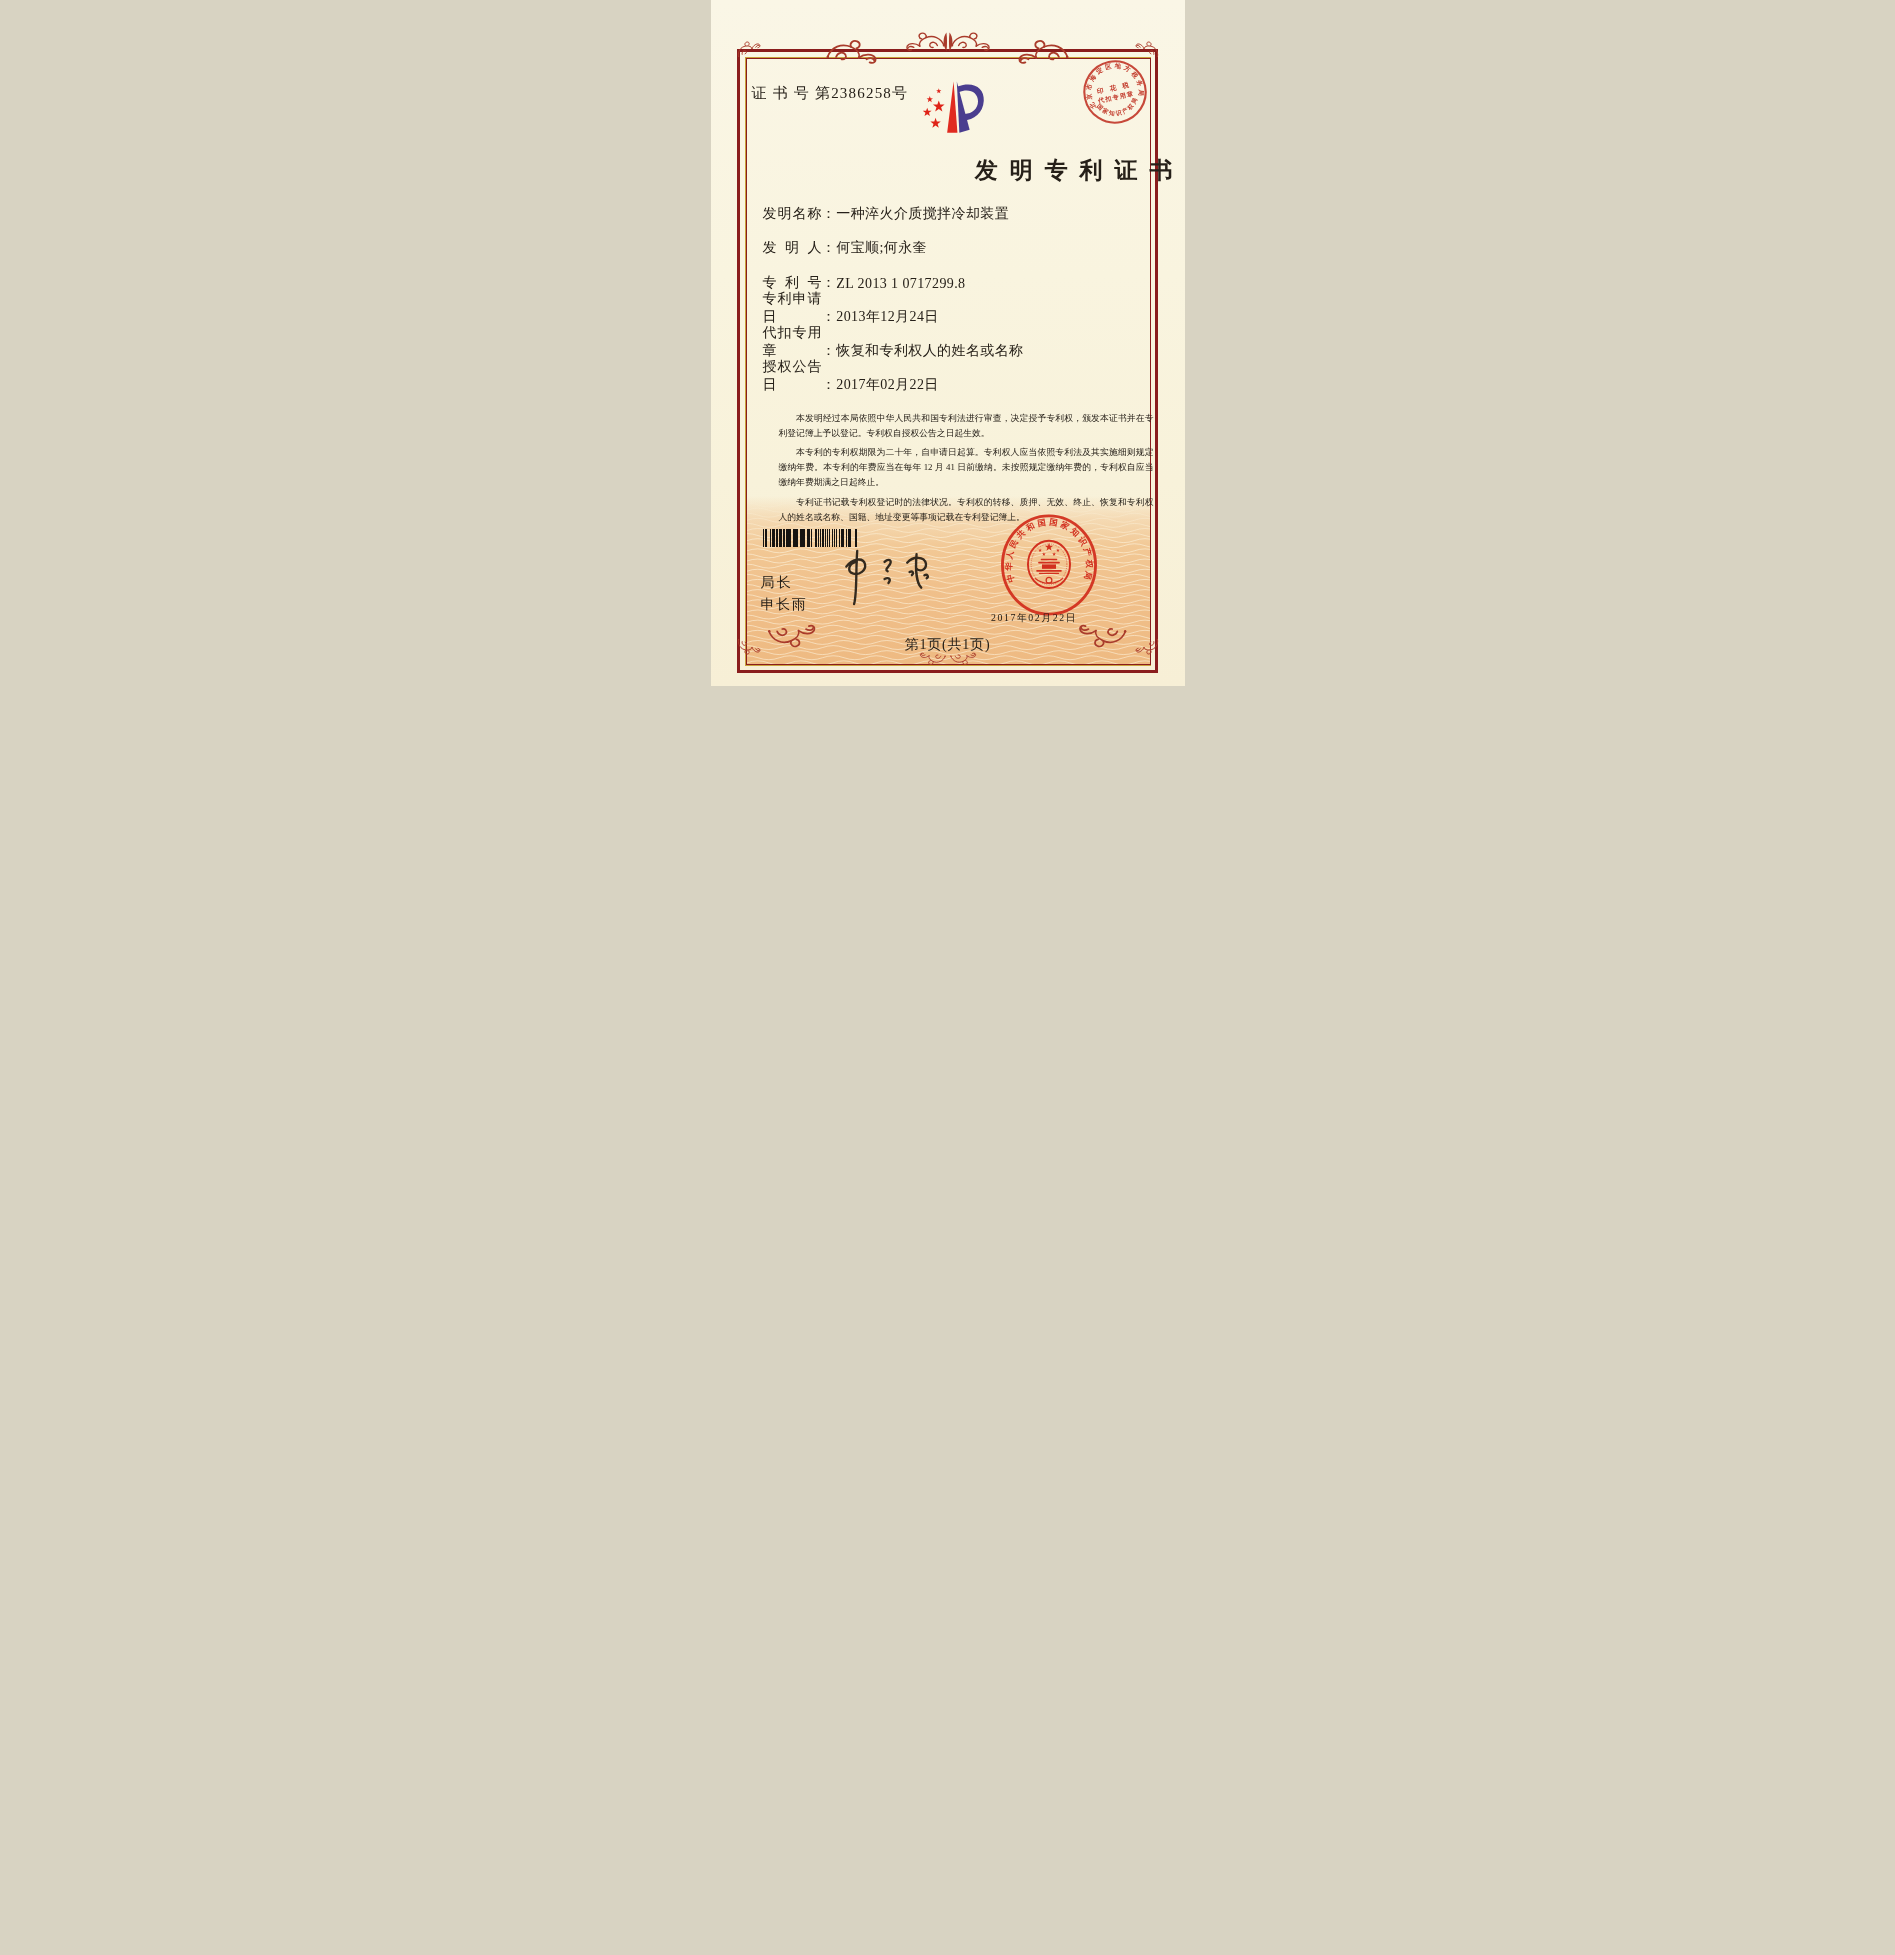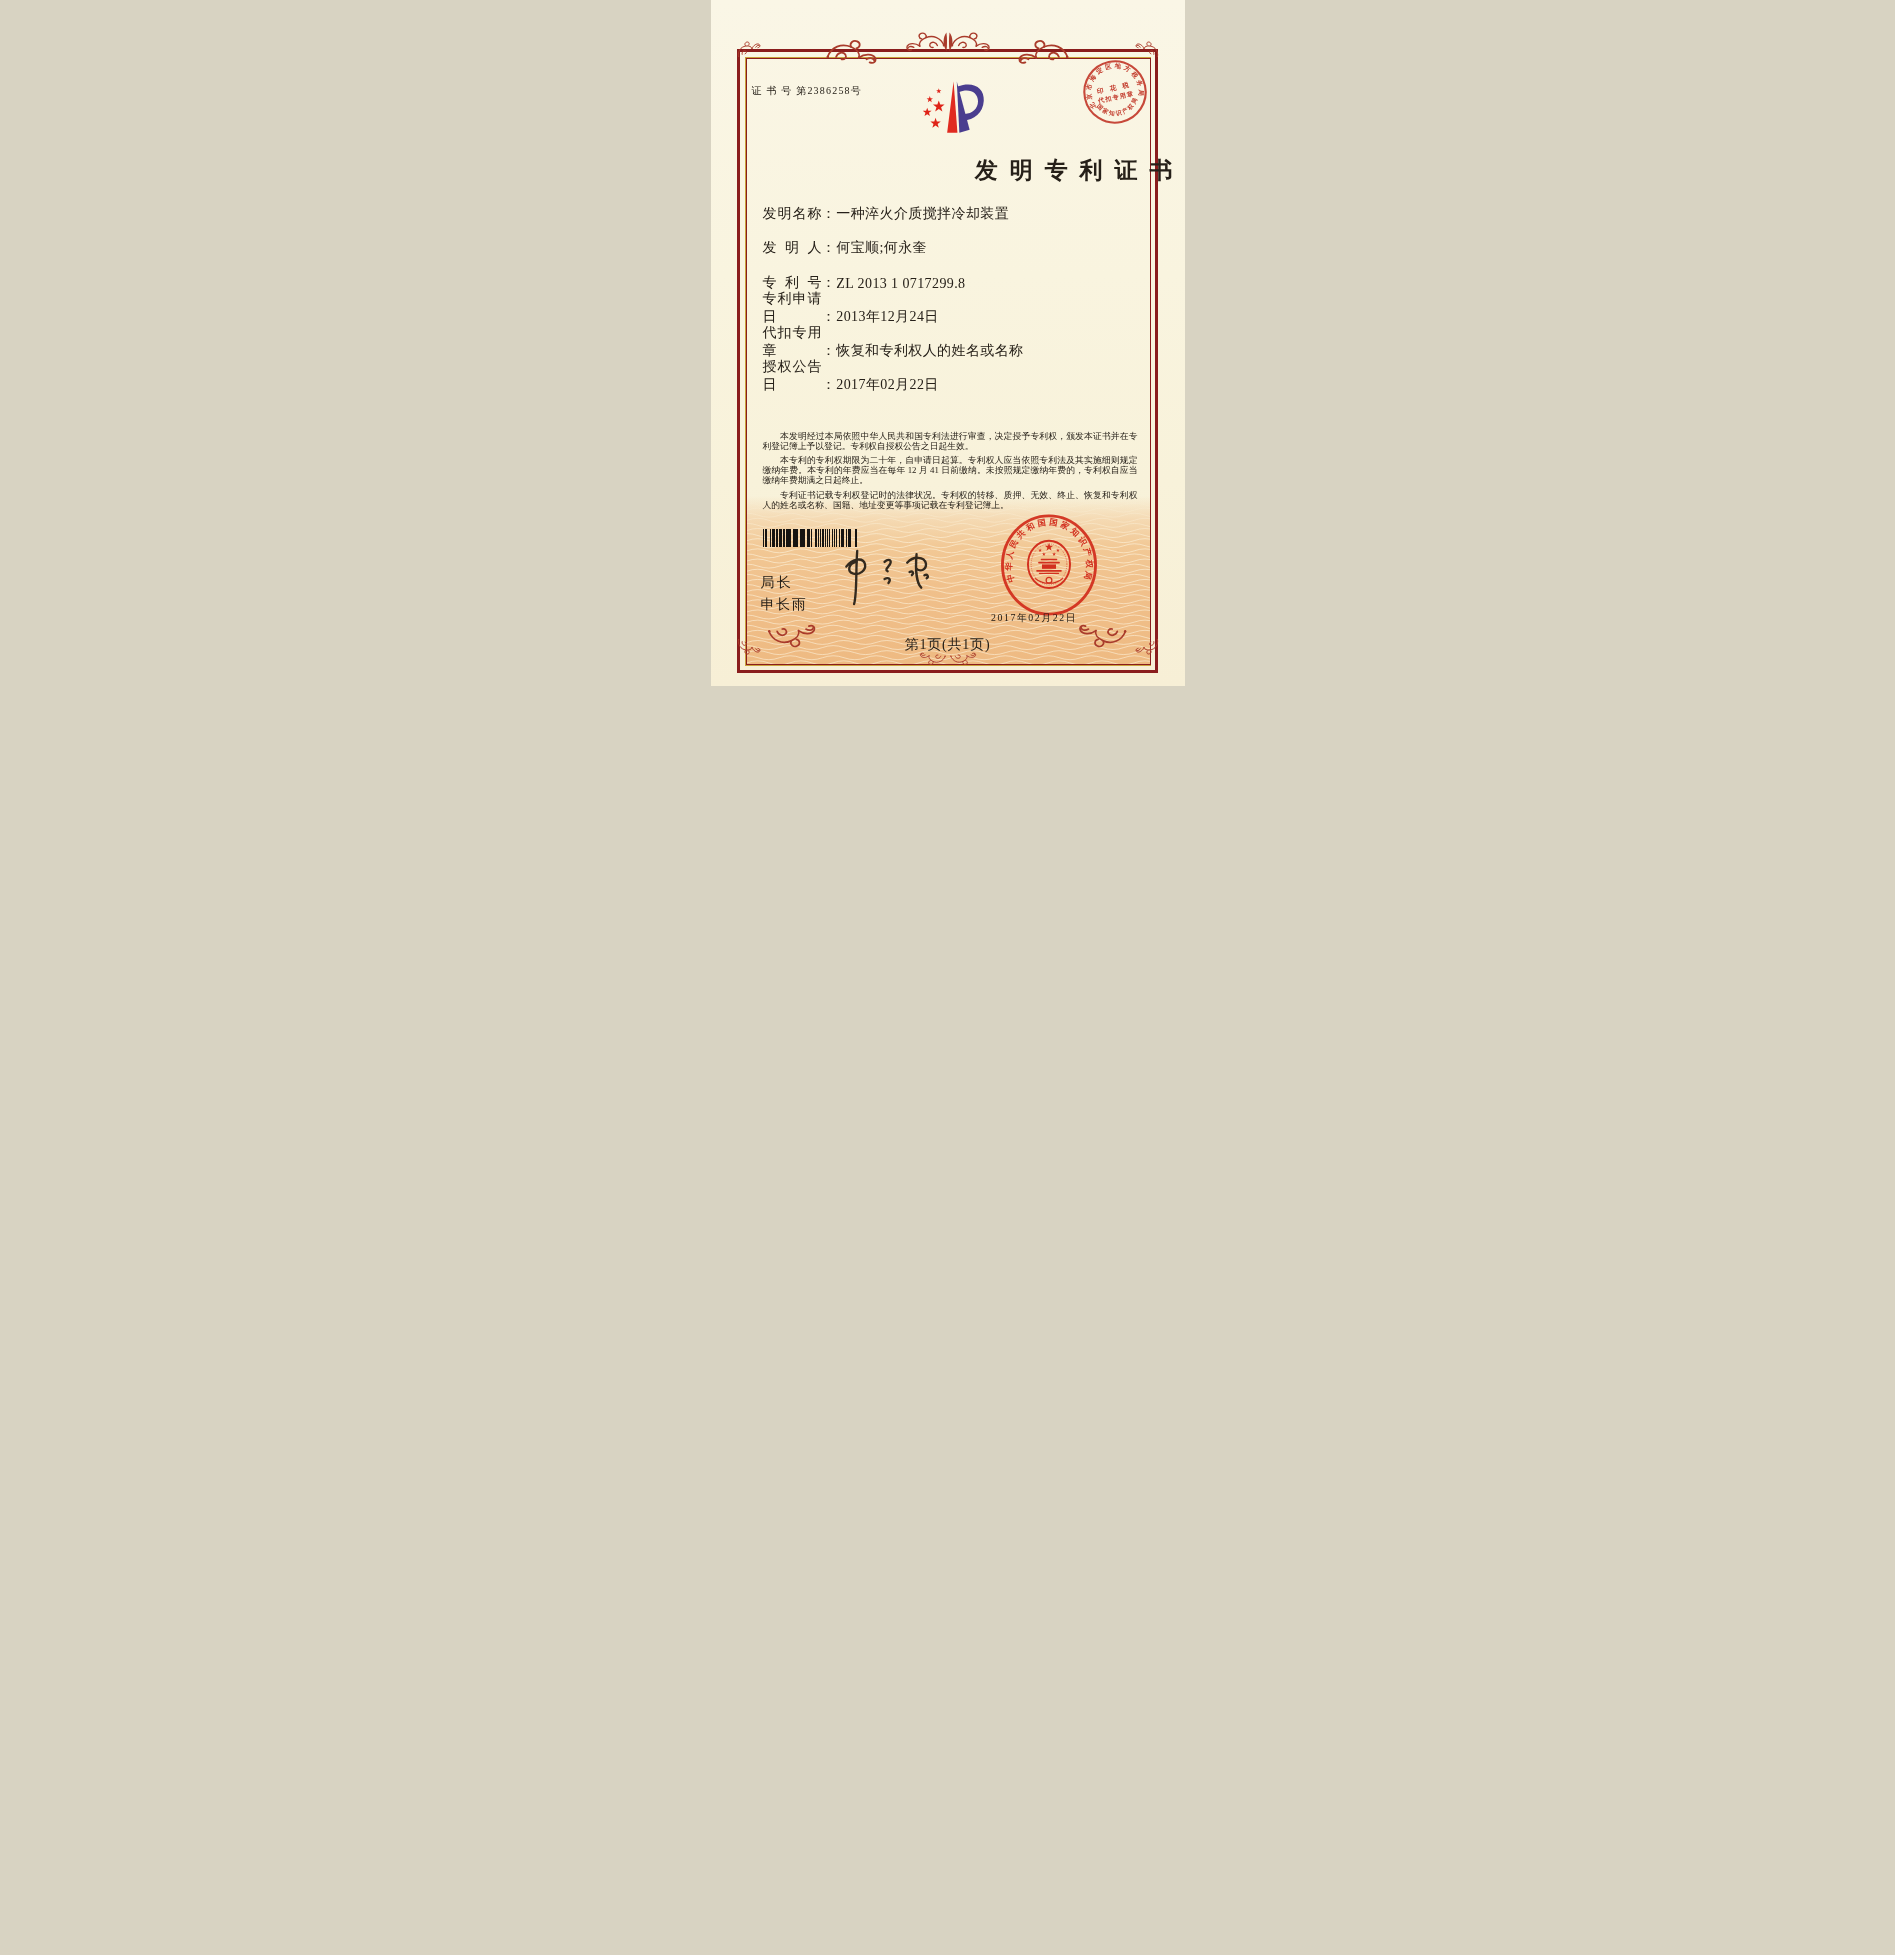--- a/index.html
+++ b/index.html
@@ -15,30 +15,30 @@
   .orn{position:absolute;z-index:3;}
   
   .band{
     position:absolute;left:36px;top:496px;width:403px;height:168px;z-index:1;
     background:linear-gradient(180deg,rgba(242,198,147,0) 0%,rgba(242,198,147,.55) 14%,rgba(241,196,142,.9) 30%,#f0c08b 55%,#eeba82 100%);
   }
   .band svg{position:absolute;inset:0;
     -webkit-mask-image:linear-gradient(180deg,transparent 0,#000 43px);
     mask-image:linear-gradient(180deg,transparent 0,#000 43px);}
   
-  .cert-no{position:absolute;left:41px;top:84px;font-size:10px;letter-spacing:1.2px;z-index:4;}
+  .cert-no{position:absolute;left:41px;top:84px;font-size:15px;letter-spacing:1.2px;z-index:4;}
   .title{position:absolute;left:0;right:0;top:155px;text-align:right;font-size:23px;font-weight:bold;
          letter-spacing:.52em;padding-left:.52em;z-index:4;}
   .fields{position:absolute;left:52px;top:213px;z-index:4;}
   .field-row{display:flex;align-items:flex-end;height:10.2px;margin-bottom:24px;font-size:14px;}
   .field-label{display:inline-block;width:59px;text-align:justify;text-align-last:justify;}
   .field-colon{display:inline-block;margin:0 0.8px 0 0;}
   .field-value{display:inline-block;letter-spacing:0.4px;white-space:nowrap;}
-  .bodytext{position:absolute;left:52px;top:411px;width:375px;z-index:4;
-            font-size:8.8px;line-height:10px;text-align:justify;margin-top:20px;}
+  .bodytext{position:absolute;left:68px;top:411px;width:375px;z-index:4;
+            font-size:8.8px;line-height:15px;text-align:justify;}
   .bodytext p{margin:0 0 4.3px 0;text-indent:2em;}
   .barcode{position:absolute;left:52px;top:529px;width:94px;height:17.6px;z-index:4;
     background-image:
       repeating-linear-gradient(90deg,#171411 0 0.8px,transparent 0.8px 2.3px),
       repeating-linear-gradient(90deg,#171411 0 0.4px,transparent 0.4px 3.5px),
       repeating-linear-gradient(90deg,#171411 0 1.2px,transparent 1.2px 6.6px);}
   .director-title{position:absolute;left:50px;top:574px;font-size:14px;letter-spacing:2.3px;z-index:4;font-family:"Liberation Sans","DejaVu Sans",sans-serif;}
   .director-name{position:absolute;left:50px;top:596px;font-size:14px;letter-spacing:1.6px;z-index:4;font-family:"Liberation Sans","DejaVu Sans",sans-serif;}
   .signature{position:absolute;left:115px;top:546px;z-index:5;}
   .logo{position:absolute;left:212px;top:75px;z-index:4;}

